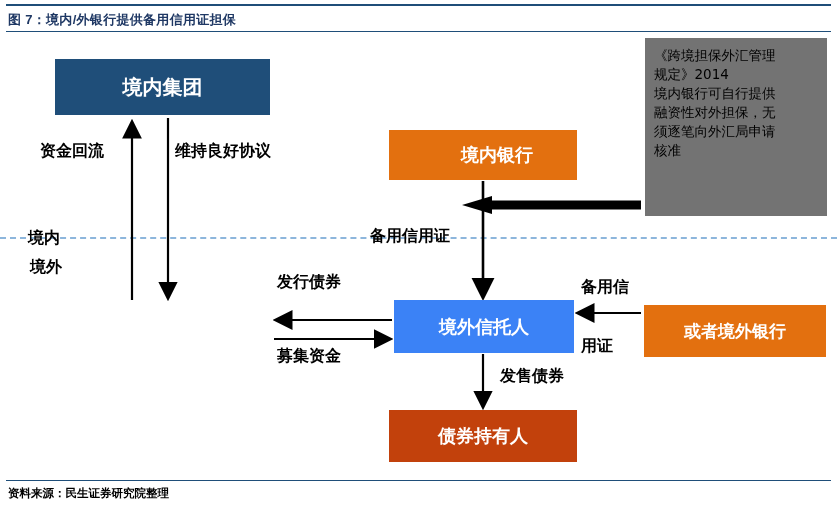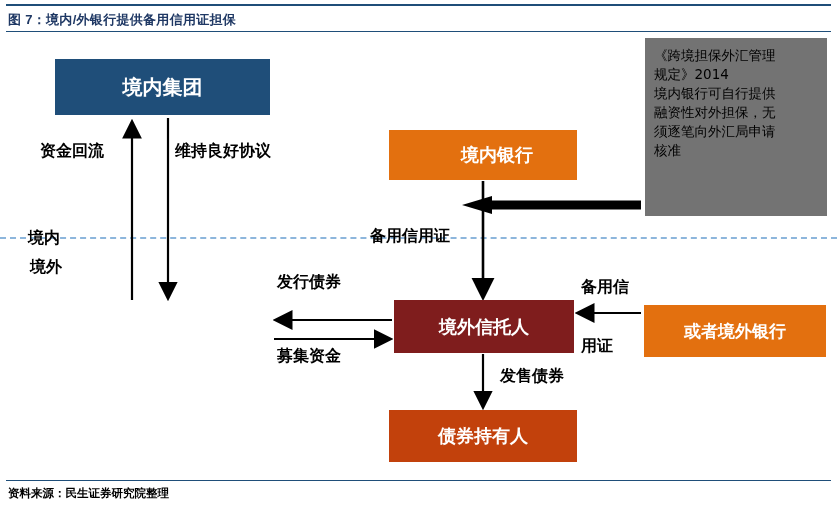--- a/index.html
+++ b/index.html
@@ -43,21 +43,21 @@
   .box{
     position:absolute;
     display:flex;align-items:center;justify-content:center;
     color:#ffffff;font-weight:bold;
     text-align:center;
     box-sizing:border-box;
   }
   .box-domestic-group{left:55px;top:59px;width:215px;height:56px;background:#1f4e79;font-size:20px;}
   .box-domestic-bank{left:389px;top:130px;width:188px;height:50px;background:#e3700f;font-size:18px;padding-left:28px;}
   .box-spv{left:62px;top:300px;width:208px;height:50px;background:#1f4e79;font-size:18px;}
-  .box-trustee{left:394px;top:300px;width:180px;height:53px;background:#7f1d1d;font-size:18px;}
+  .box-trustee{left:394px;top:300px;width:180px;height:53px;background:#3b82f6;font-size:18px;}
   .box-offshore-bank{left:644px;top:305px;width:182px;height:52px;background:#e3700f;font-size:17px;}
   .box-bondholder{left:389px;top:410px;width:188px;height:52px;background:#c2410c;font-size:18px;}
 
   
   .note-box{
     position:absolute;left:645px;top:38px;width:182px;height:178px;
     background:#737373;
     box-sizing:border-box;
     padding:8px 9px 9px 9px;
     color:#000000;font-size:13.5px;line-height:19px;

